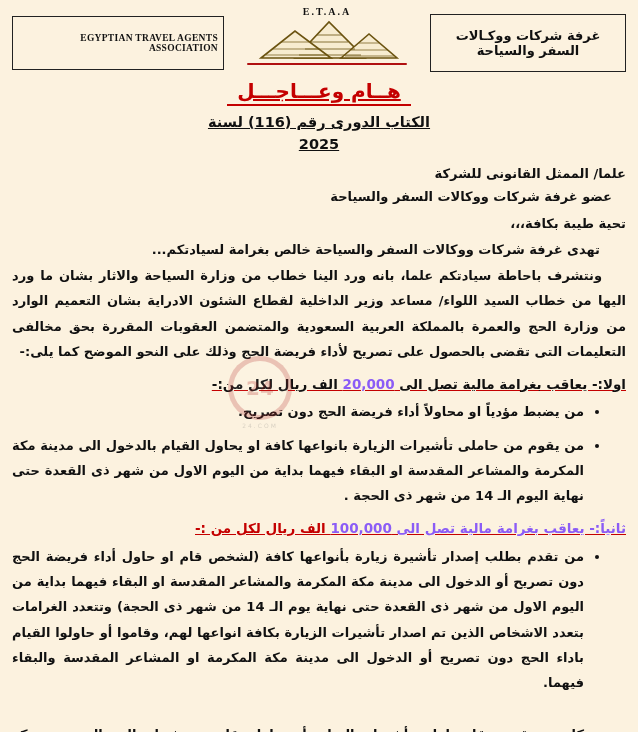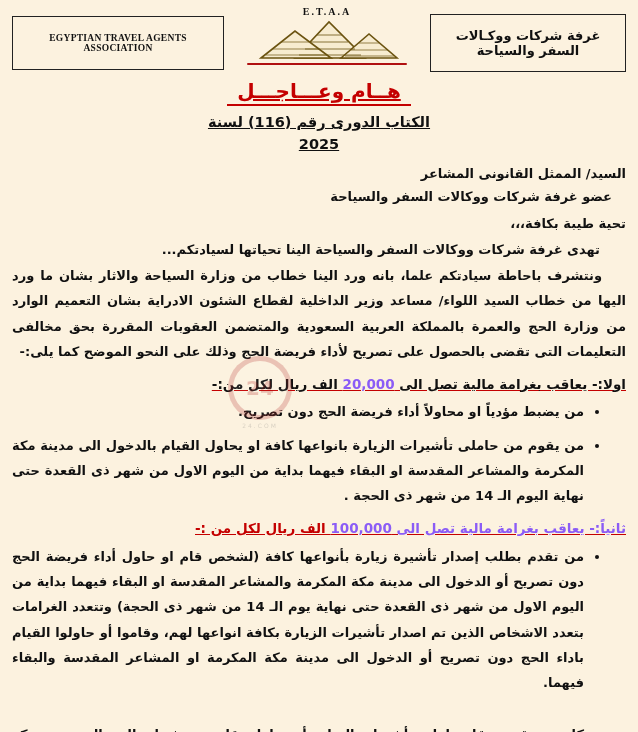--- a/index.html
+++ b/index.html
@@ -12,21 +12,21 @@
   .page{
     position:relative;width:638px;height:732px;box-sizing:border-box;
     background:#fcf2df;padding:6px 12px 0;overflow:hidden;direction:rtl;
   }
 
   
   .header{display:flex;align-items:flex-start;justify-content:space-between;margin-bottom:0;}
   .box{border:1.5px solid #222;background:transparent;}
   .arabic-box{font-size:13px;font-weight:bold;padding:13px 8px;margin-top:8px;width:196px;text-align:center;box-sizing:border-box;}
   .english-box{direction:ltr;font-family:"Liberation Serif",serif;font-size:9.5px;font-weight:bold;
-    letter-spacing:.3px;padding:16px 5px;margin-top:10px;width:212px;text-align:center;box-sizing:border-box;}
+    letter-spacing:.3px;padding:16px 5px;margin-top:10px;width:212px;text-align:right;box-sizing:border-box;}
   .logo{display:flex;flex-direction:column;align-items:center;width:170px;}
   .logo-text{font-family:"Liberation Serif",serif;font-size:10px;font-weight:bold;letter-spacing:2px;direction:ltr;}
   .logo-underline{width:160px;height:2px;background:#b01010;margin-top:2px;border-radius:2px;}
 
   
   .title{text-align:center;margin:7px 0 3px;}
   .title span{
     color:#c40000;font-weight:bold;font-size:20px;
     text-decoration:underline;text-decoration-color:#c40000;
     border-bottom:2px solid #c40000;padding:0 10px 1px;
@@ -90,24 +90,24 @@
 
     <div class="box english-box">EGYPTIAN TRAVEL AGENTS ASSOCIATION</div>
   </div>
 
   <div class="title">
     <span>هــام وعـــاجـــل</span>
   </div>
 
   <div class="subtitle">الكتاب الدورى رقم (116) لسنة 2025</div>
 
-  <div class="line">السيد/ الممثل القانونى المشاعر</div>
+  <div class="line">علما/ الممثل القانونى للشركة</div>
   <div class="line sal2">عضو غرفة شركات ووكالات السفر والسياحة</div>
   <div class="line greeting">تحية طيبة بكافة،،،</div>
-  <div class="line intro">تهدى غرفة شركات ووكالات السفر والسياحة الينا تحياتها لسيادتكم...</div>
+  <div class="line intro">تهدى غرفة شركات ووكالات السفر والسياحة خالص بغرامة لسيادتكم...</div>
 
   <div class="para">ونتشرف باحاطة سيادتكم علما، بانه ورد الينا خطاب من وزارة السياحة والاثار بشان ما ورد اليها من خطاب السيد اللواء/ مساعد وزير الداخلية لقطاع الشئون الادراية بشان التعميم الوارد من وزارة الحج والعمرة بالمملكة العربية السعودية والمتضمن العقوبات المقررة بحق مخالفى التعليمات التى تقضى بالحصول على تصريح لأداء فريضة الحج وذلك على النحو الموضح كما يلى:-</div>
 
   <div class="section-header">
     <span class="u-red">
       <span>اولا:- يعاقب بغرامة مالية تصل الى </span><span class="red">20,000</span><span> الف ريال لكل من:-</span>
     </span>
   </div>
   <ul class="bullets">
     <li>من يضبط مؤدياً او محاولاً أداء فريضة الحج دون تصريح.</li>

